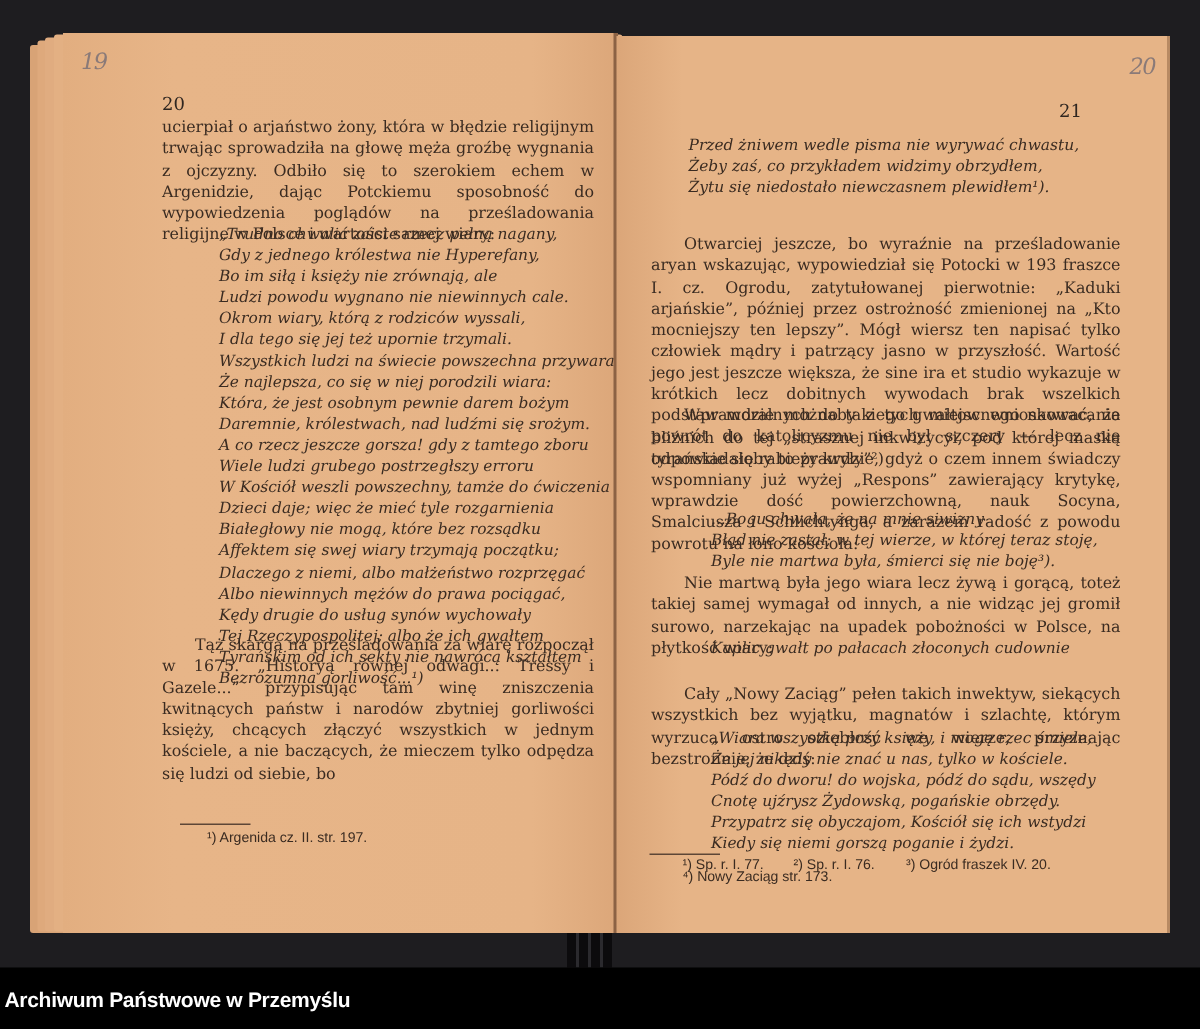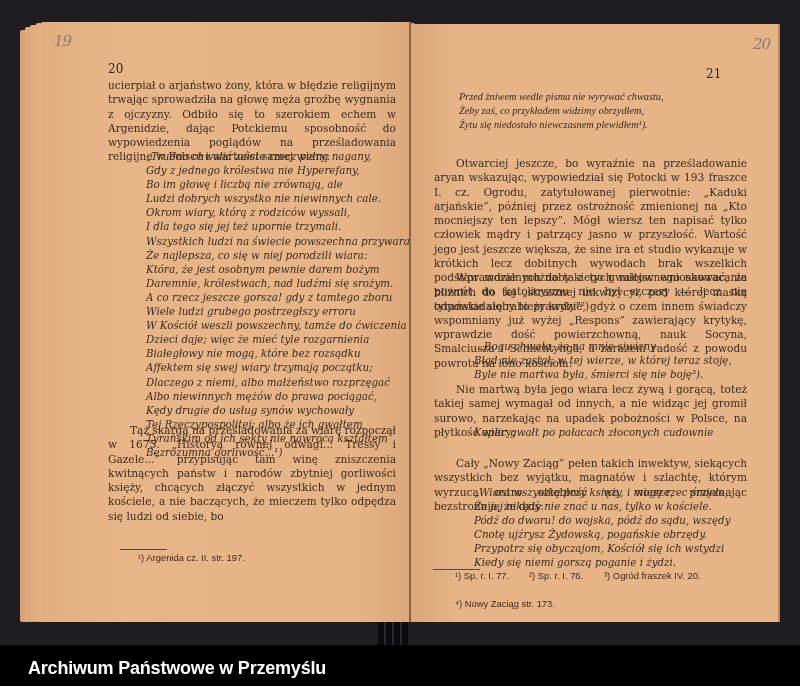--- a/index.html
+++ b/index.html
@@ -51,21 +51,21 @@
   .verse div { margin: 0; }
   .rule { position: absolute; height: 1px; background: #5d4636; width: 47px; }
   .footnote { position: absolute; font-family: "Liberation Sans", sans-serif; font-size: 9.4px; color: #3a2b21; white-space: nowrap; }
 
   .caption-bar {
     position: absolute; left: 0; top: 645px; width: 800px; height: 41px; background: #000;
   }
   .caption {
     position: absolute; left: 3px; top: 13px;
     font-family: "Liberation Sans", sans-serif; font-weight: bold;
-    font-size: 18px; color: #ffffff; letter-spacing: -0.2px; margin-left: 25px;
+    font-size: 14px; color: #ffffff; letter-spacing: -0.2px;
   }
 </style>
 </head>
 <body>
 
 <div class="scan"></div>
 
 <div class="stack s1"></div>
 <div class="stack s2"></div>
 <div class="stack s3"></div>
@@ -75,22 +75,22 @@
   <div class="pencil" style="left:12px; top:10px;">19</div>
   <div class="page-num" style="left:66px; top:40px;">20</div>
 
   <div class="prose" style="left:66px; top:56px; width:288px;">
     <p>ucierpiał o arjaństwo żony, która w błędzie religijnym trwając sprowadziła na głowę męża groźbę wygnania z ojczyzny. Odbiło się to szerokiem echem w Argenidzie, dając Potckiemu sposobność do wypowiedzenia poglądów na prześladowania religijne w Polsce i wartości samej wiary:</p>
   </div>
 
   <div class="verse" id="lv1" style="left:104px; top:127px;">
       <div>„Trudno chwalić zaiste rzecz pełną nagany,</div>
       <div>Gdy z jednego królestwa nie Hyperefany,</div>
-      <div>Bo im głowę i liczbą nie zrównają, ale</div>
-      <div>Ludzi dobrych wszystko nie niewinnych cale.</div>
+      <div>Bo im siłą i księży nie zrównają, ale</div>
+      <div>Ludzi powodu wygnano nie niewinnych cale.</div>
       <div>Okrom wiary, którą z rodziców wyssali,</div>
       <div>I dla tego się jej też upornie trzymali.</div>
       <div>Wszystkich ludzi na świecie powszechna przywara,</div>
       <div>Że najlepsza, co się w niej porodzili wiara:</div>
       <div>Która, że jest osobnym pewnie darem bożym</div>
       <div>Daremnie, królestwach, nad ludźmi się srożym.</div>
       <div>A co rzecz jeszcze gorsza! gdy z tamtego zboru</div>
       <div>Wiele ludzi grubego postrzegłszy erroru</div>
       <div>W Kościół weszli powszechny, tamże do ćwiczenia</div>
       <div>Dzieci daje; więc że mieć tyle rozgarnienia</div>
@@ -112,21 +112,21 @@
   <div class="rule" style="left:78px; top:527px;"></div>
   <div class="footnote" style="left:96px; top:530px;">¹) Argenida cz. II. str. 197.</div>
 </div>
 
 <div class="gutter"></div>
 
 <div class="page page-right">
   <div class="pencil" style="left:342px; top:11px;">20</div>
   <div class="page-num" style="left:295px; top:43px;">21</div>
 
-  <div class="verse" id="rv1" style="left:48px; top:66px;font-family:Liberation Serif, serif;">
+  <div class="verse" id="rv1" style="left:48px; top:66px;">
       <div>Przed żniwem wedle pisma nie wyrywać chwastu,</div>
       <div>Żeby zaś, co przykładem widzimy obrzydłem,</div>
       <div>Żytu się niedostało niewczasnem plewidłem¹).</div>
     </div>
 
   <div class="prose" style="left:23px; top:132px; width:313px;">
     <p class="indent">Otwarciej jeszcze, bo wyraźnie na prześladowanie aryan wskazując, wypowiedział się Potocki w 193 fraszce I. cz. Ogrodu, zatytułowanej pierwotnie: „Kaduki arjańskie”, później przez ostrożność zmienionej na „Kto mocniejszy ten lepszy”. Mógł wiersz ten napisać tylko człowiek mądry i patrzący jasno w przyszłość. Wartość jego jest jeszcze większa, że sine ira et studio wykazuje w krótkich lecz dobitnych wywodach brak wszelkich podstaw moralnych do takiego gwałtownego nawracania bliźnich do tej „strasznej inkwizycyi, pod której maską tyrańskie się rabieży kryły”²)</p>
   </div>
 
   <div class="prose" style="left:23px; top:246px; width:313px;">
@@ -157,21 +157,21 @@
       <div>Pódź do dworu! do wojska, pódź do sądu, wszędy</div>
       <div>Cnotę ujźrysz Żydowską, pogańskie obrzędy.</div>
       <div>Przypatrz się obyczajom, Kościół się ich wstydzi</div>
       <div>Kiedy się niemi gorszą poganie i żydzi.</div>
     </div>
 
   <div class="rule" style="left:22px; top:545px;"></div>
   <div class="footnote" style="left:44px; top:546px;">¹) Sp. r. I. 77.</div>
   <div class="footnote" style="left:118px; top:546px;">²) Sp. r. I. 76.</div>
   <div class="footnote" style="left:193px; top:546px;">³) Ogród fraszek IV. 20.</div>
-  <div class="footnote" style="left:44px; top:574px;">⁴) Nowy Zaciąg str. 173.</div>
+  <div class="footnote" style="left:44px; top:554px;">⁴) Nowy Zaciąg str. 173.</div>
 </div>
 
 <div class="spine-bottom">
   <i style="left:6px"></i>
     <i style="left:14px"></i>
     <i style="left:22px"></i>
 </div>
 
 <div class="caption-bar">
   <div class="caption">Archiwum Państwowe w Przemyślu</div>

